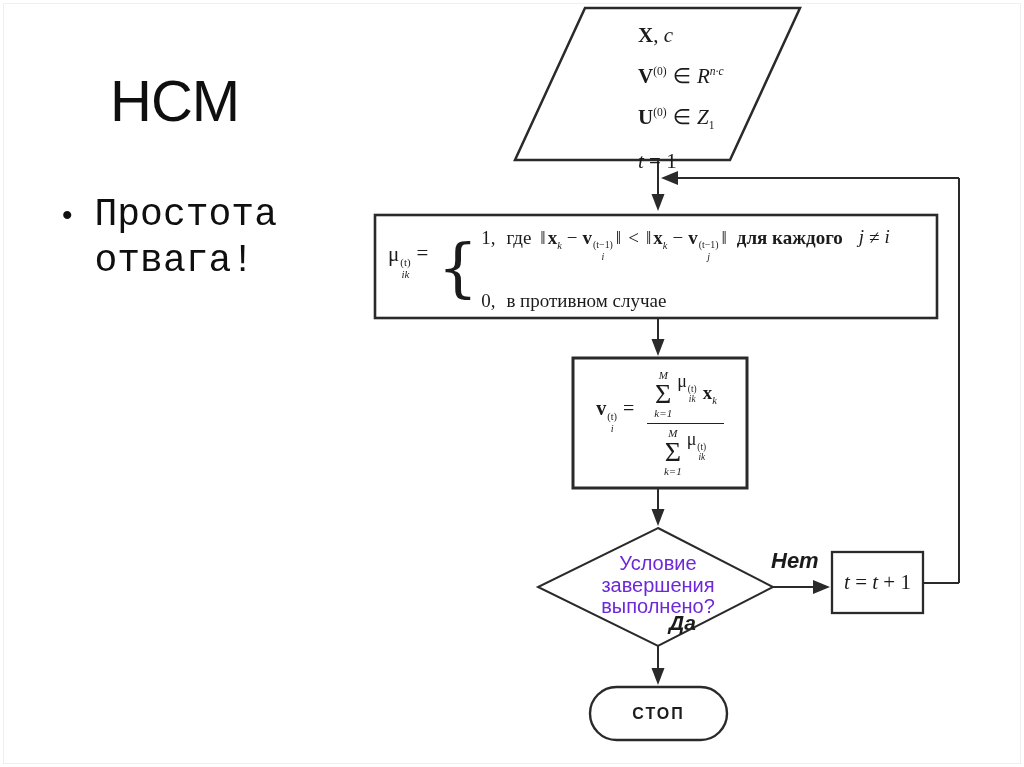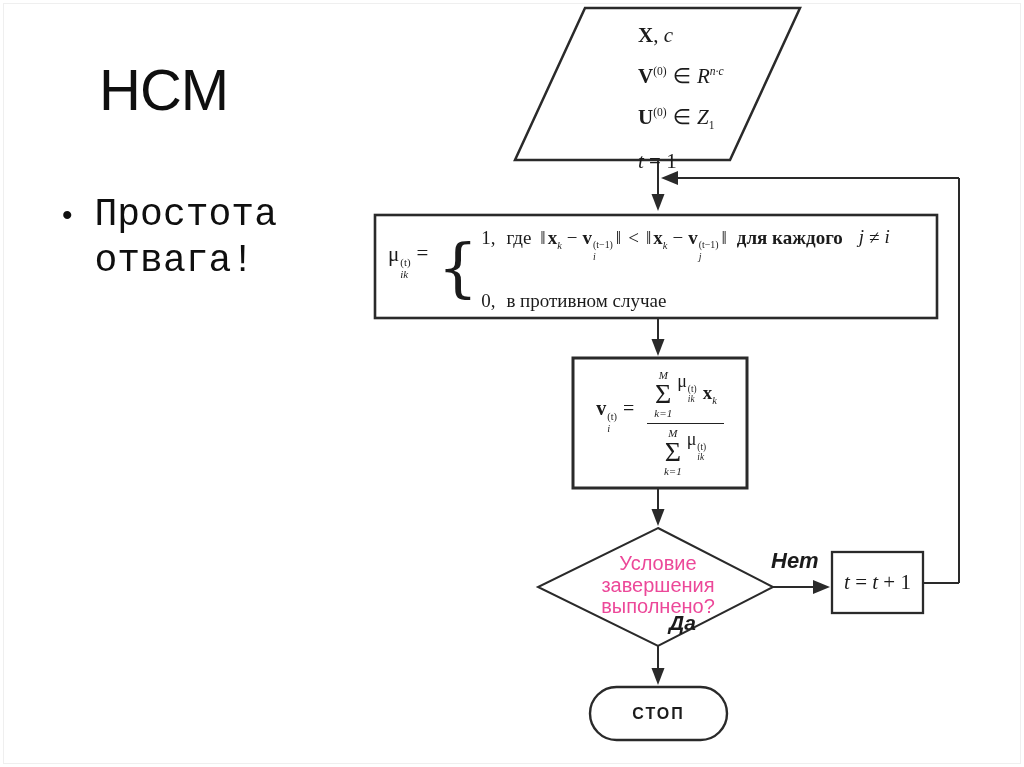--- a/index.html
+++ b/index.html
@@ -7,40 +7,40 @@
     position:relative; width:1024px; height:767px;
     background:#ffffff; overflow:hidden;
     font-family:"Liberation Sans", sans-serif; color:#141414;
   }
   .slide-border {
     position:absolute; left:3px; top:3px; right:3px; bottom:3px;
     border:1px solid #efefef; pointer-events:none;
   }
   
   .title {
-    position:absolute; left:95px; top:56px; margin:4px;
+    position:absolute; left:95px; top:56px; margin:15px;
     font-size:58px; font-weight:400; line-height:1.05; color:#0f0f0f;
     letter-spacing:-1px;
   }
   .bullet { position:absolute; left:62px; top:192px; display:flex; gap:22px; }
   .bullet .marker { font-size:30px; line-height:46px; color:#0f0f0f; }
   .bullet .btext { font-size:38px; line-height:46px; color:#0f0f0f;font-family:Liberation Mono, monospace; }
   
   .fc-svg { position:absolute; left:0; top:0; }
   
   .fc-text { position:absolute; color:#1b1b1b; }
   .serif { font-family:"Liberation Serif", serif; }
   .b { font-weight:bold; }
   .i { font-style:italic; }
   sup, sub { font-size:0.55em; }
   sup { vertical-align:super; }
   sub { vertical-align:sub; }
   .grp { white-space:nowrap; }
   .ss {
-    display:inline-flex; flex-direction:column; align-items:flex-start;
+    display:inline-flex; flex-direction:column; align-items:center;
     font-size:0.52em; line-height:1.12; vertical-align:-0.5em; margin:15px 1px;
   }
   .ss .up, .ss .dn { display:block; }
   .op { margin:0 5px; }
   .norm { margin:0 2px; }
   
   .init-text {
     left:638px; top:17px; width:185px;
     font-size:21px; line-height:36px; white-space:nowrap;
   }
@@ -77,21 +77,21 @@
   .sumstack {
     display:inline-flex; flex-direction:column; align-items:center;
     line-height:1;
   }
   .sumstack .lim { font-size:11px; line-height:1.1; }
   .sigma { font-size:28px; line-height:0.95; }
   .f2mu { font-size:18px; }
   
   .decision-text {
     left:558px; top:553px; width:200px; text-align:center;
-    font-size:20px; line-height:21.5px; color:#ec4899;
+    font-size:20px; line-height:21.5px; color:#6d28d9;
   }
   .decision-text span { display:block; }
   
   .label-no  { left:771px; top:548px; font-size:22px; font-weight:bold; font-style:italic; }
   .label-yes { left:669px; top:611px; font-size:21px; font-weight:bold; font-style:italic; }
   
   .increment {
     left:832px; top:552px; width:91px; height:61px;
     display:flex; align-items:center; justify-content:center;
     font-size:21px; white-space:pre;

